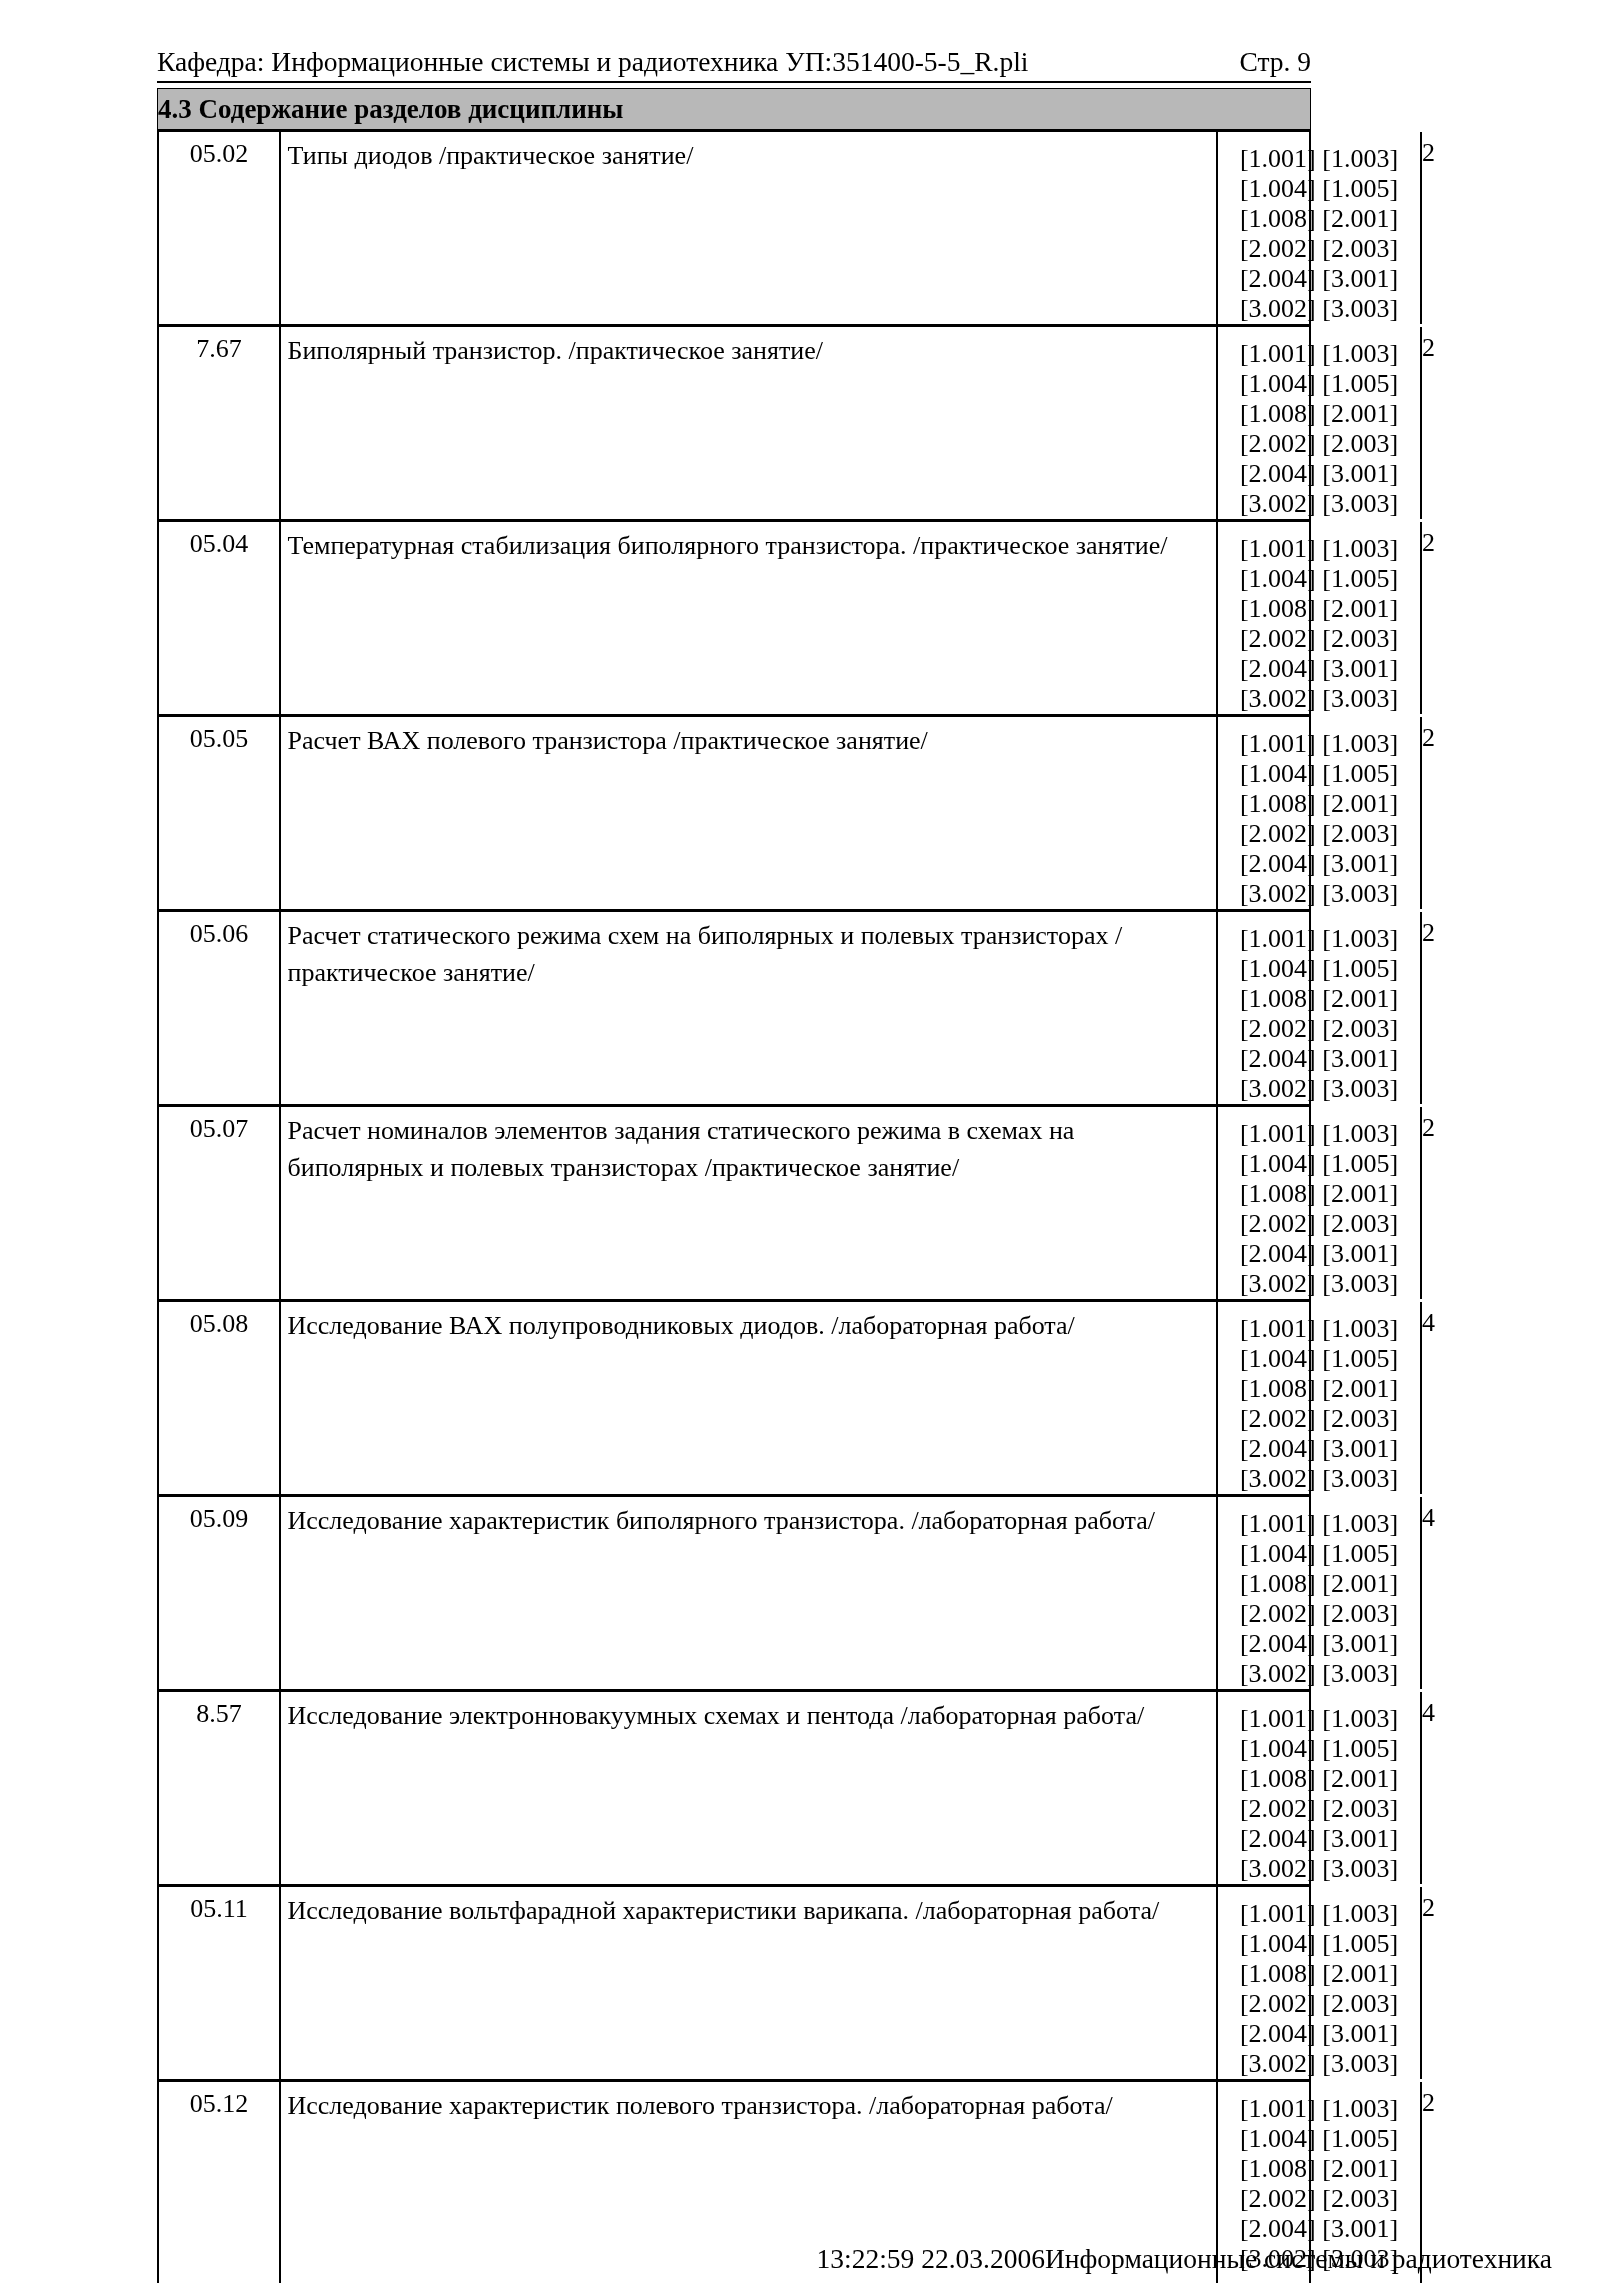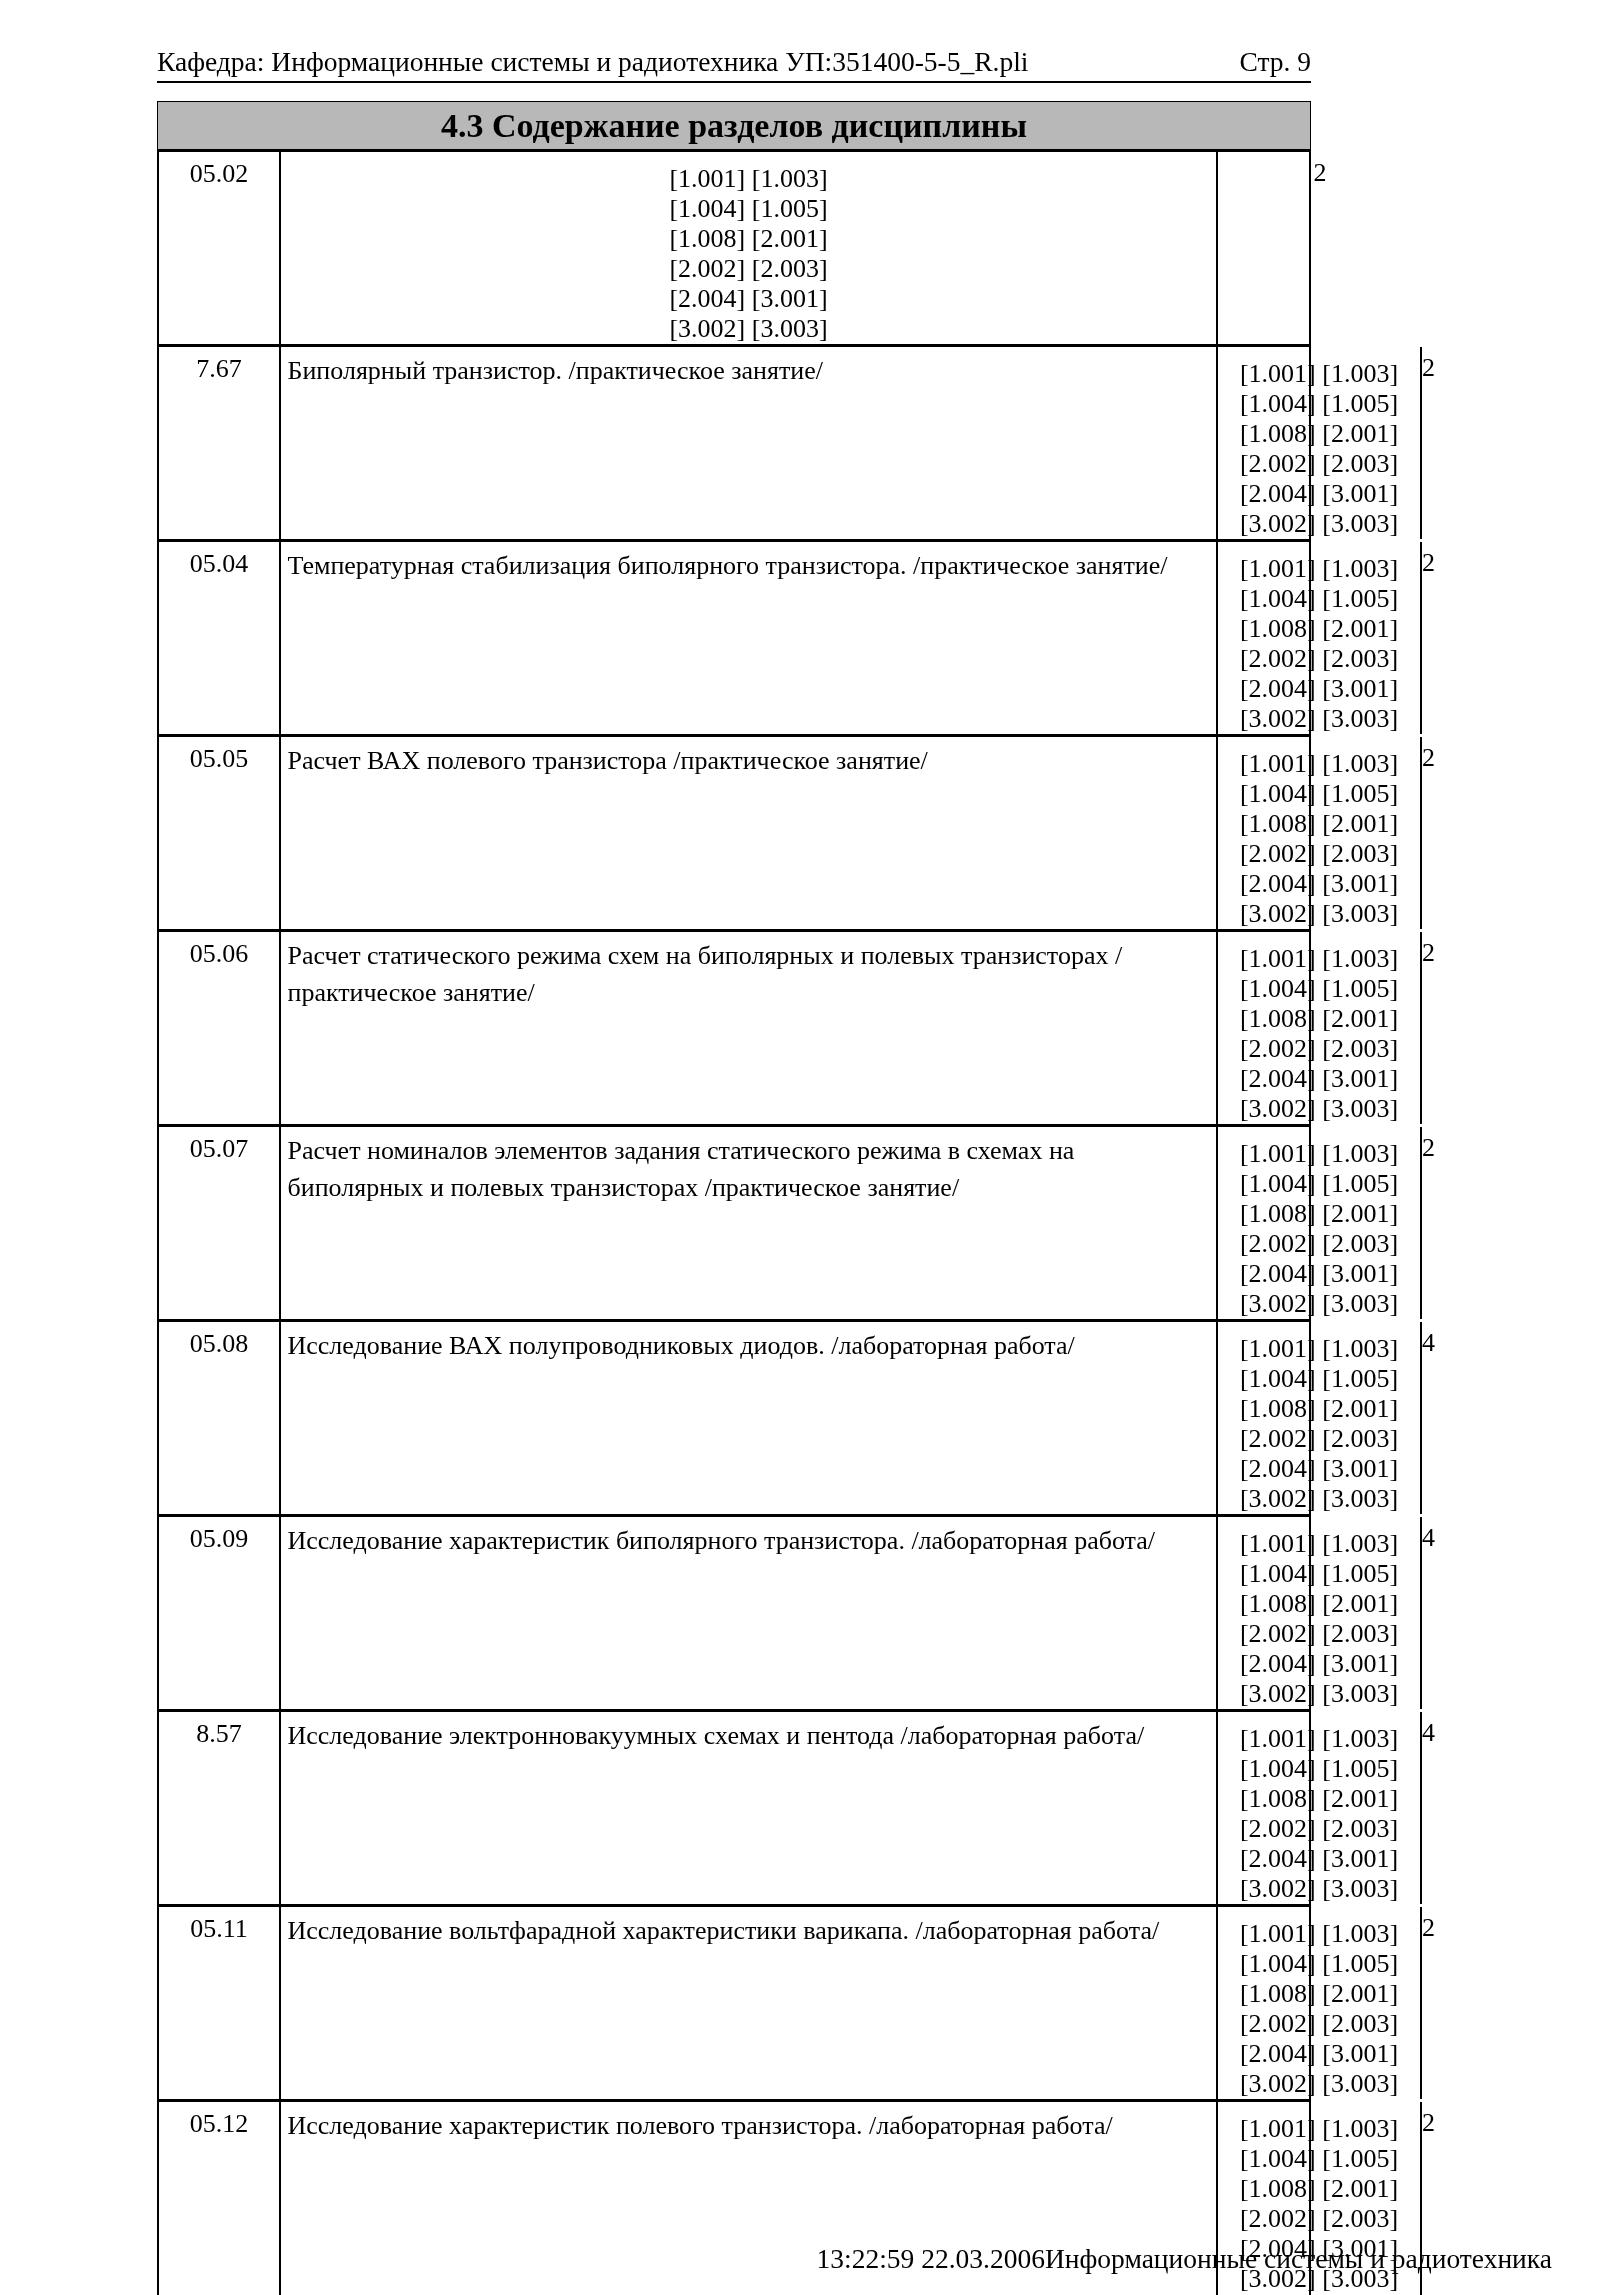--- a/index.html
+++ b/index.html
@@ -19,26 +19,26 @@
   .doc-header{
     display:flex;
     justify-content:space-between;
     align-items:baseline;
     font-size:27.5px;
     line-height:29px;
     padding-bottom:5.2px;
     border-bottom:2.6px solid #000;
   }
   .title-bar{
-    margin-top:18px;
+    margin-top:5px;
     border:1.3px solid #000;
     border-bottom:3.3px solid #000;
-    text-align:center;
+    text-align:left;
     font-weight:bold;
-    font-size:34px;
+    font-size:27px;
     padding:4.6px 0 3.9px 0;
   }
   .tbl{
     border-left:2px solid #000;
     border-right:2px solid #000;
   }
   .row{
     display:grid;
     grid-template-columns:122px 937px 204px auto;
     min-height:190px;
@@ -91,20 +91,21 @@
       <span>Стр. 9</span>
     </div>
 
     <div class="title-bar" style="background: rgb(184, 184, 184);">
       <span>4.3 Содержание разделов дисциплины</span>
     </div>
 
     <div class="tbl" id="content-table">
         <div class="row first">
           <div class="cell c-num">05.02</div>
+          <div class="cell c-desc">Типы диодов /практическое занятие/</div>
           <div class="cell c-refs">
             <div>[1.001] [1.003]</div>
             <div>[1.004] [1.005]</div>
             <div>[1.008] [2.001]</div>
             <div>[2.002] [2.003]</div>
             <div>[2.004] [3.001]</div>
             <div>[3.002] [3.003]</div>
           </div>
           <div class="cell c-hours">2</div>
         </div>

